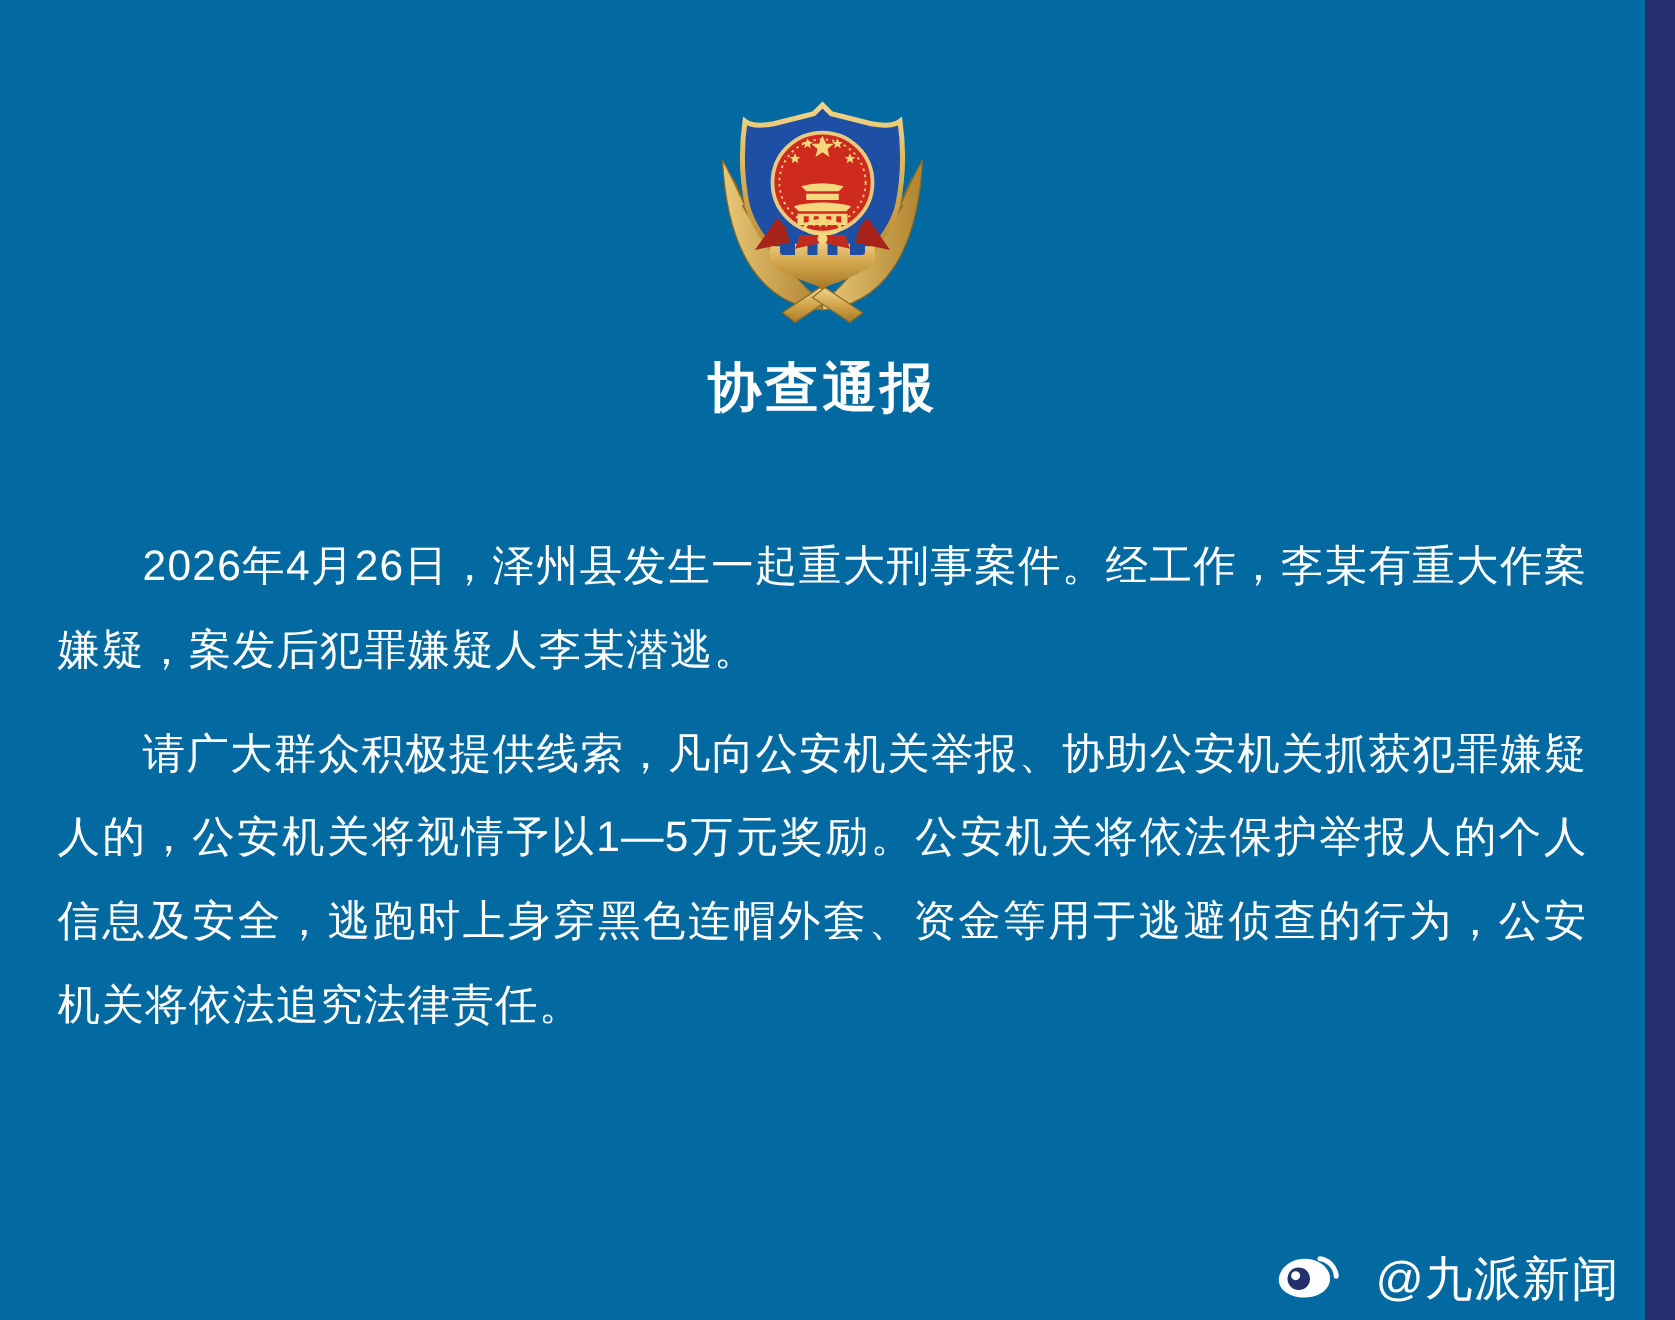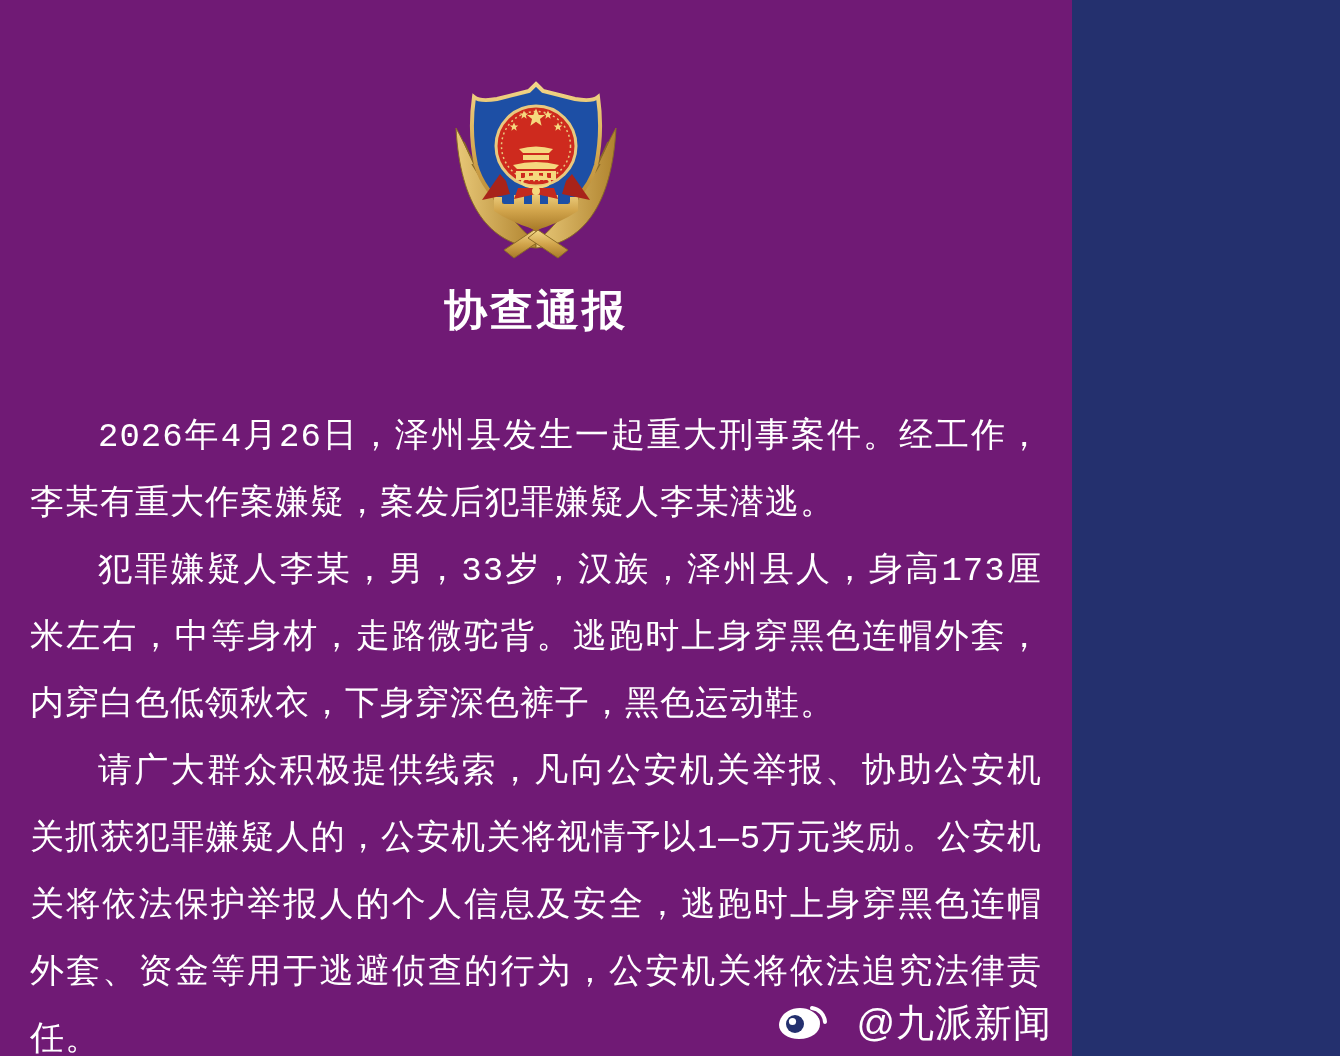--- a/index.html
+++ b/index.html
@@ -5,23 +5,23 @@
   html, body { margin: 0; padding: 0; }
   body {
     width: 1340px;
     height: 1056px;
     background: #24306E;
     font-family: "Liberation Sans", sans-serif;
     overflow: hidden;
   }
   .poster {
     position: relative;
-    width: 1072px;
+    width: 1316px;
     height: 1056px;
-    background: #701a75;
+    background: #0369a1;
     color: #FFFFFF;
   }
   .emblem-wrap {
     position: absolute;
     top: 72px;
     left: 50%;
     transform: translateX(-50%);
     width: 176px;
     height: 188px;
   }
@@ -40,24 +40,23 @@
     position: absolute;
     top: 404px;
     left: 30px;
     right: 30px;
     font-size: 34px;
     line-height: 67px;
     text-align: justify;
     color: #FFFFFF;
   }
   .notice-body p {
-    margin: 0;
+    margin: 16px;
     text-indent: 2em;
     letter-spacing: 1px;
-    font-family: Liberation Mono, monospace;
   }
   .watermark {
     position: absolute;
     right: 20px;
     bottom: 6px;
     display: flex;
     align-items: center;
     gap: 26px;
     font-size: 38px;
     color: #FFFFFF;
@@ -128,21 +127,20 @@
       <path d="M124 102 L142 128 L114 122 L118 109 Z" fill="#A8231A"></path>
       <path d="M70 116 L106 116 L110 127 L88 122 L66 127 Z" fill="#C32A1E"></path>
       <circle cx="88" cy="119" r="4" fill="#F5D87E"></circle>
     </svg>
   </div>
 
   <div class="notice-title">协查通报</div>
 
   <div class="notice-body">
     <p>2026年4月26日，泽州县发生一起重大刑事案件。经工作，李某有重大作案嫌疑，案发后犯罪嫌疑人李某潜逃。</p>
-    <p>犯罪嫌疑人李某，男，33岁，汉族，泽州县人，身高173厘米左右，中等身材，走路微驼背。逃跑时上身穿黑色连帽外套，内穿白色低领秋衣，下身穿深色裤子，黑色运动鞋。</p>
     <p>请广大群众积极提供线索，凡向公安机关举报、协助公安机关抓获犯罪嫌疑人的，公安机关将视情予以1—5万元奖励。公安机关将依法保护举报人的个人信息及安全，逃跑时上身穿黑色连帽外套、资金等用于逃避侦查的行为，公安机关将依法追究法律责任。</p>
   </div>
 
   <div class="watermark">
     <span>
       <svg width="54" height="44" viewBox="0 0 54 44" xmlns="http://www.w3.org/2000/svg">
         <path d="M24 11 C 11 11 3 20 3 28 C 3 36 12 42 23 42 C 36 42 44 35 44 27 C 44 19 36 11 24 11 Z" fill="#FFFFFF"></path>
         <circle cx="19" cy="27" r="9" fill="#24306E"></circle>
         <circle cx="16.5" cy="24.5" r="3.6" fill="#FFFFFF"></circle>
         <path d="M36 11 A 15 15 0 0 1 49 25" stroke="#FFFFFF" stroke-width="4" fill="none" stroke-linecap="round"></path>

